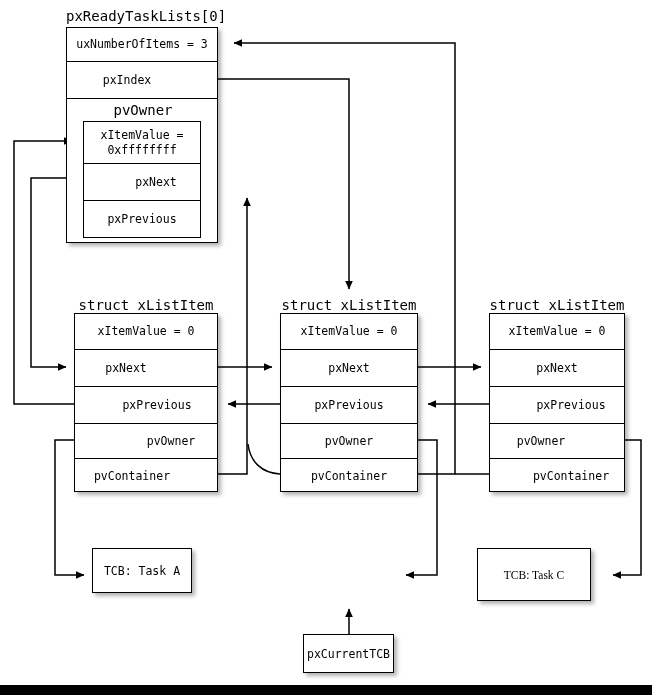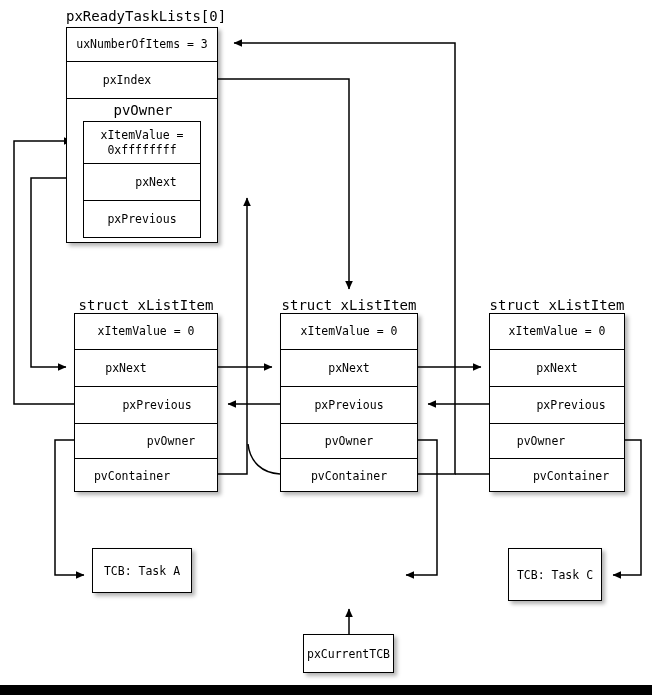--- a/index.html
+++ b/index.html
@@ -159,21 +159,21 @@
       <span>pvOwner</span>
     </div>
     <div class="row rowsep" style="top:144px;height:35px;padding-left:28px;">
       <span>pvContainer</span>
     </div>
   </div>
 
   <div class="box tcb" style="left:92px;top:548px;width:100px;height:45px;">
     <span>TCB: Task A</span>
   </div>
-  <div class="box tcb" style="left:508px;top:548px;width:94px;height:53px;">
+  <div class="box tcb" style="left:477px;top:548px;width:114px;height:53px;font-family:Liberation Serif, serif;">
     <span>TCB: Task C</span>
   </div>
 
   <div class="box tcb" style="left:303px;top:634px;width:91px;height:39px;align-items:center;">
     <span>pxCurrentTCB</span>
   </div>
 
   <div id="blackbar" style="top:685px;height:10px;"></div>
 
 </div>

